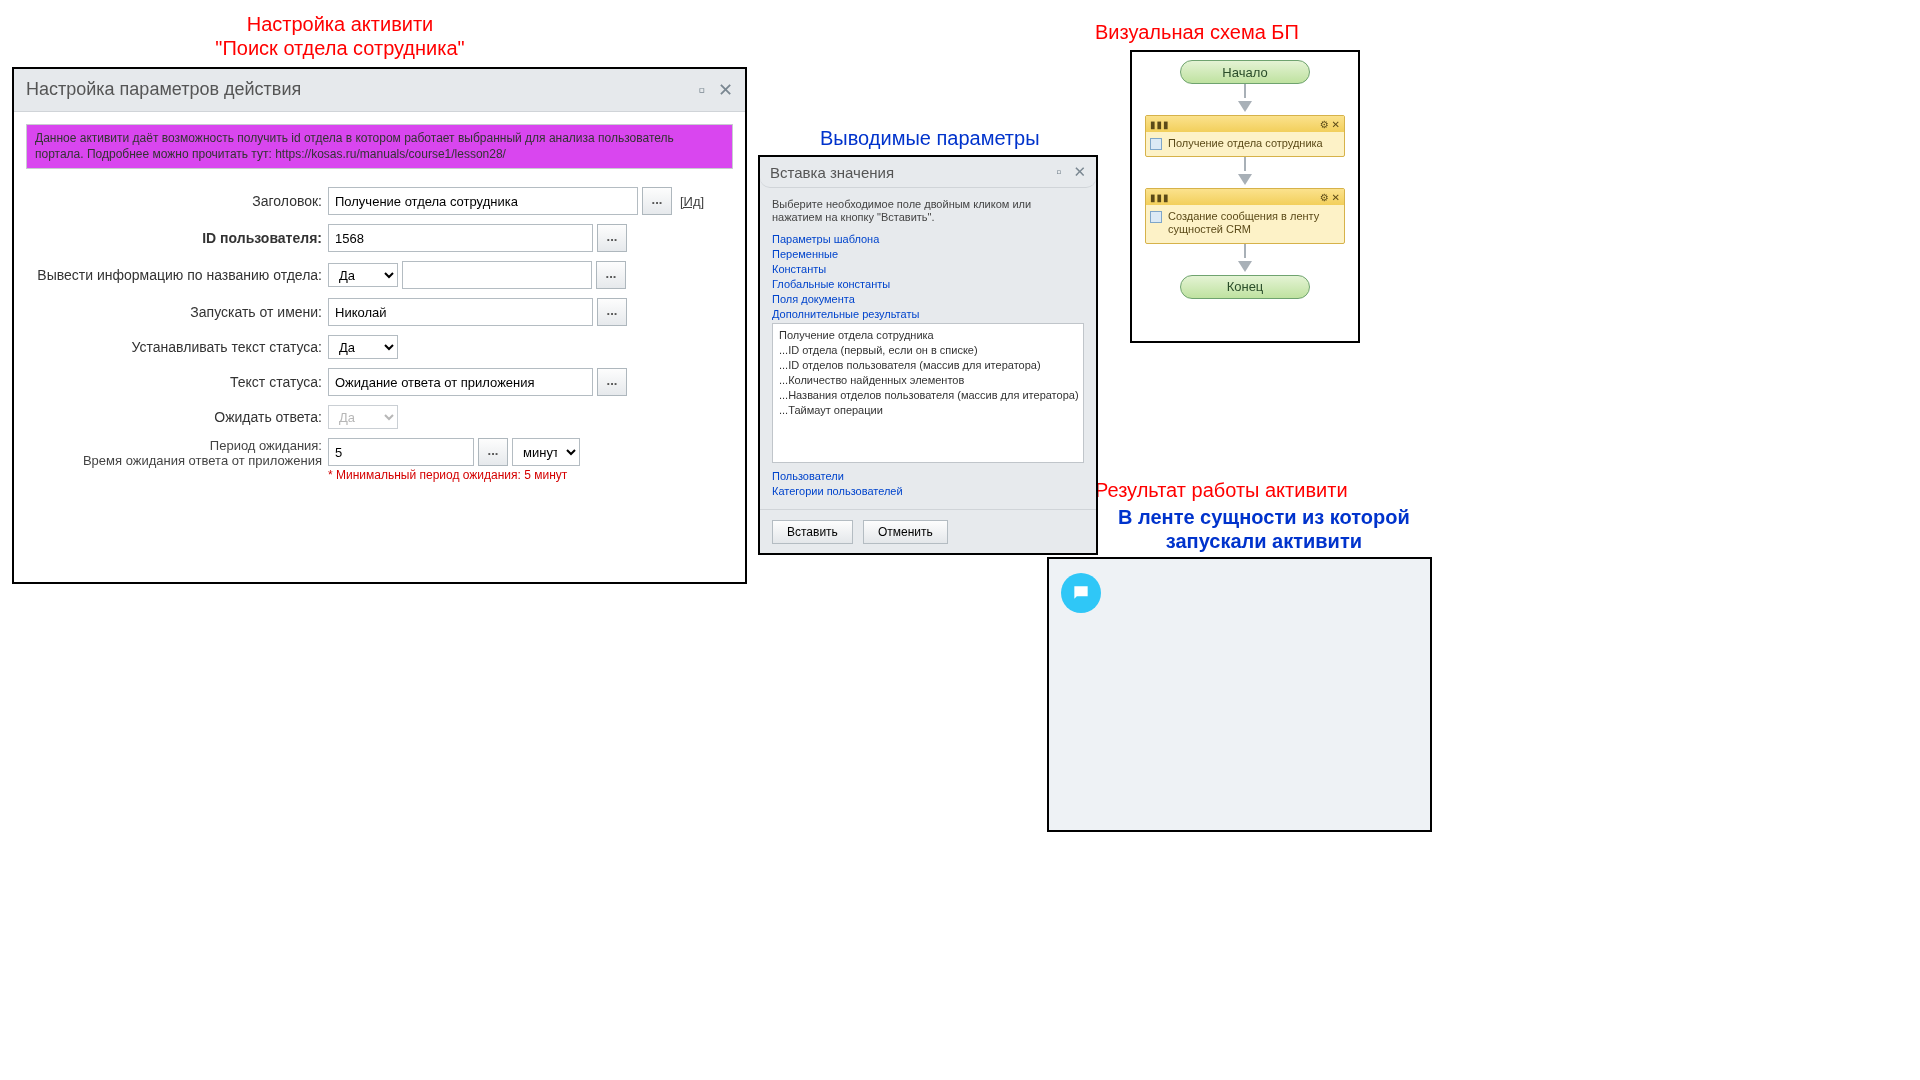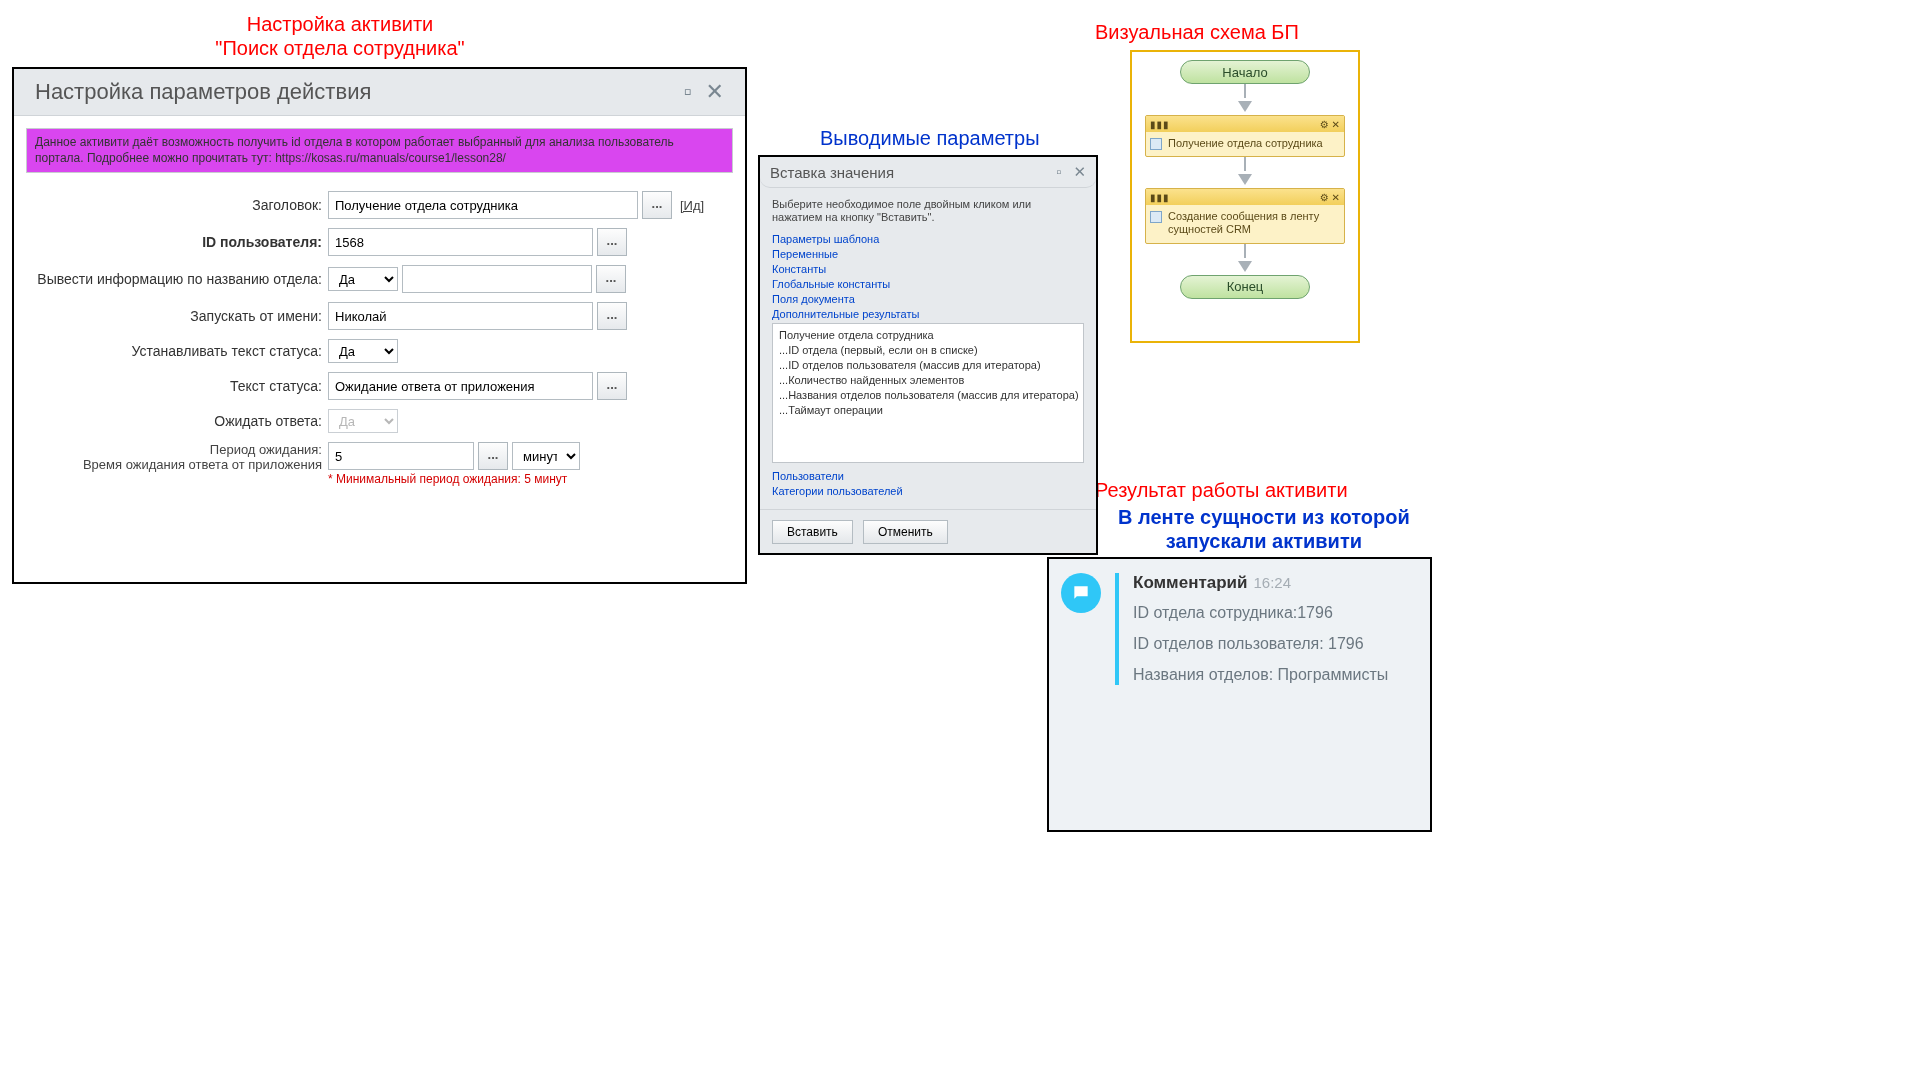--- a/index.html
+++ b/index.html
@@ -2,21 +2,21 @@
 <html><head>
 <meta charset="utf-8">
 <style>
   * { box-sizing: border-box; margin: 0; padding: 0; }
   body { font-family: Arial, Helvetica, sans-serif; font-size: 13px; background: #fff; width: 1920px; height: 1080px; position: relative; color: #333; }
   .red-callout { color: #ff0000; font-size: 20px; text-align: center; line-height: 1.2; }
   .blue-callout { color: #0033cc; font-size: 20px; text-align: center; line-height: 1.2; }
 
   
   .dlg1 { position: absolute; left: 12px; top: 67px; width: 735px; height: 517px; border: 2px solid #000; background: #fff; }
-  .dlg1-head { background: #e6e9ec; padding: 10px 21px; font-size: 22px; color: #555; display: flex; align-items: center; justify-content: space-between; border-bottom:1px solid #d0d4d8;}
+  .dlg1-head { background: #e6e9ec; padding: 10px 12px; font-size: 18px; color: #555; display: flex; align-items: flex-start; justify-content: space-between; border-bottom:1px solid #d0d4d8;}
   .dlg1-head .icons span { margin-left: 8px; color: #7a8791; cursor: pointer; }
   .desc-box { margin: 12px; border: 1px solid #c8ccd0; background: #d946ef; padding: 6px 8px; font-size: 12px; line-height: 1.3; }
   .form { margin: 18px 14px 0 14px; }
   .row { display: flex; align-items: center; margin-bottom: 9px; }
   .lbl  { width: 300px; text-align: right; padding-right: 6px; font-size: 14px; }
   .lbl b { font-weight: bold; }
   .ctrl { display: flex; align-items: center; gap: 4px; }
   input[type=text], select { border: 1px solid #b4bcc2; background:#fff; height: 28px; padding: 2px 6px; font-size: 13px; }
   input.wide { width: 310px; }
   input.mid  { width: 265px; }
@@ -34,21 +34,21 @@
   .dlg2-headicons span{ margin-left:8px; color:#7a8791; cursor:pointer;}
   .dlg2-body{ padding:10px 12px; font-size:11px; }
   .tiny-hint{ color:#444; font-size:11px; line-height:1.2; margin-bottom:8px;}
   .link-list a{ display:block; color:#0044cc; cursor:pointer; font-size:11px; line-height:1.35;}
   .result-box{ border:1px solid #c0c5ca; background:#fff; margin-top:2px; padding:4px 6px; height:140px; font-size:11px; line-height:1.35; overflow:auto;}
   .result-box div{ white-space:nowrap;}
   .dlg2-foot{ padding:10px 12px; border-top:1px solid #d0d4d8; display:flex; gap:10px;}
   .gbtn{ border:1px solid #b4bcc2; background:linear-gradient(#fdfdfd,#e4e7ea); padding:4px 14px; font-size:12px; cursor:pointer;}
 
   
-  .bpwrap { position:absolute; left:1130px; top:50px; width:230px; height:293px; border:2px solid #eab308; background:#fff; display:flex; flex-direction:column; align-items:center; padding:8px 4px;}
+  .bpwrap { position:absolute; left:1130px; top:50px; width:230px; height:293px; border:2px solid #000000; background:#fff; display:flex; flex-direction:column; align-items:center; padding:8px 4px;}
   .fnode-oval{ width:130px; height:24px; border:1px solid #6fa36f; border-radius:12px; background:linear-gradient(#e4f3d4,#bfe2a0); display:flex; align-items:center; justify-content:center; font-size:13px; color:#2a4d2a;}
   .arrow{ width:0;height:0; border-left:7px solid transparent; border-right:7px solid transparent; border-top:11px solid #a8b0b7; margin:3px 0;}
   .vline{ width:2px; background:#a8b0b7; height:14px;}
   .factivity{ width:200px; border:1px solid #d6b24a; background:#fdf2c7; border-radius:2px; font-size:11px; color:#5b4a18;}
   .factivity .bar{ height:16px; background:linear-gradient(#fbe28d,#f2cf5b); display:flex; justify-content:space-between; align-items:center; padding:0 4px; font-size:10px;}
   .factivity .bar .dots{ letter-spacing:1px;}
   .factivity .body{ padding:5px 6px 6px 22px; position:relative; line-height:1.2;}
   .factivity .body .ico{ position:absolute; left:4px; top:6px; width:12px;height:12px;border:1px solid #7fa6c9;background:#dceaf5;}
 
   
@@ -222,20 +222,14 @@
   <div class="fnode-oval">Конец</div>
 </div>
 
 <div class="feed">
   <div class="feedrow">
     <div class="avatar">
       <svg viewBox="0 0 24 24">
           <path d="M4 4h16v12H7l-3 3z"></path>
         </svg>
     </div>
-    <div class="feedbody">
-      <div><h4>Комментарий</h4><span class="time">16:24</span></div>
-      <p>ID отдела сотрудника:1796</p>
-      <p>ID отделов пользователя: 1796</p>
-      <p>Названия отделов: Программисты</p>
-    </div>
   </div>
 </div>
 
 </body></html>

